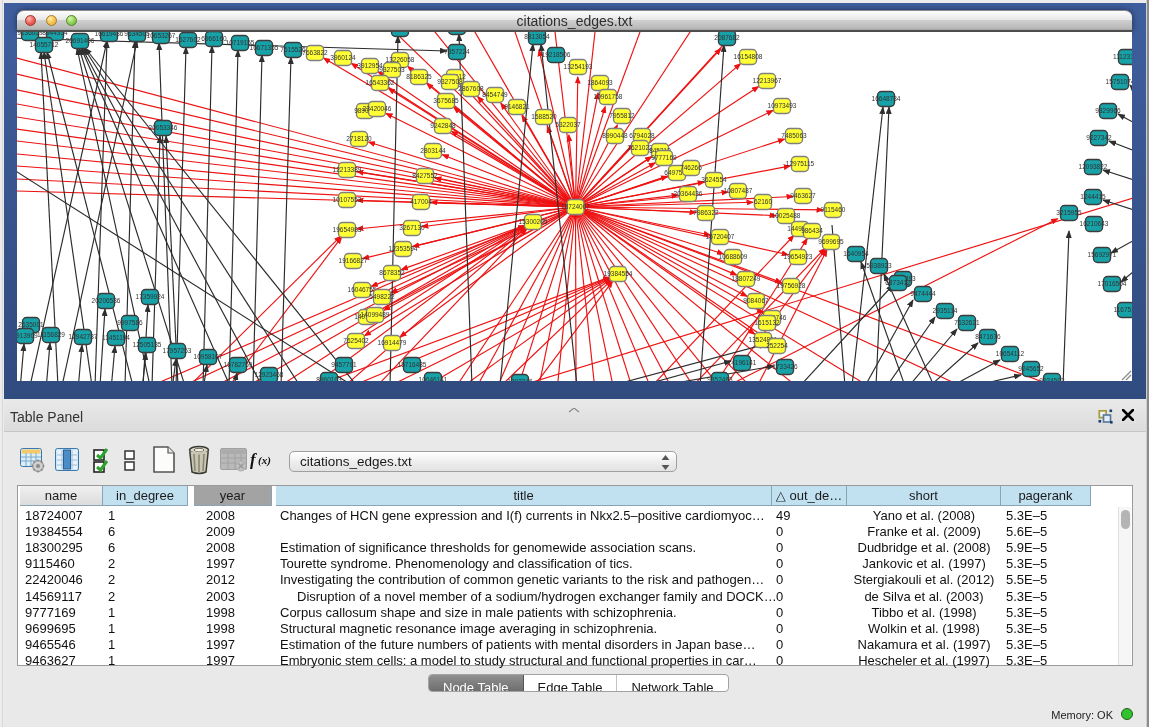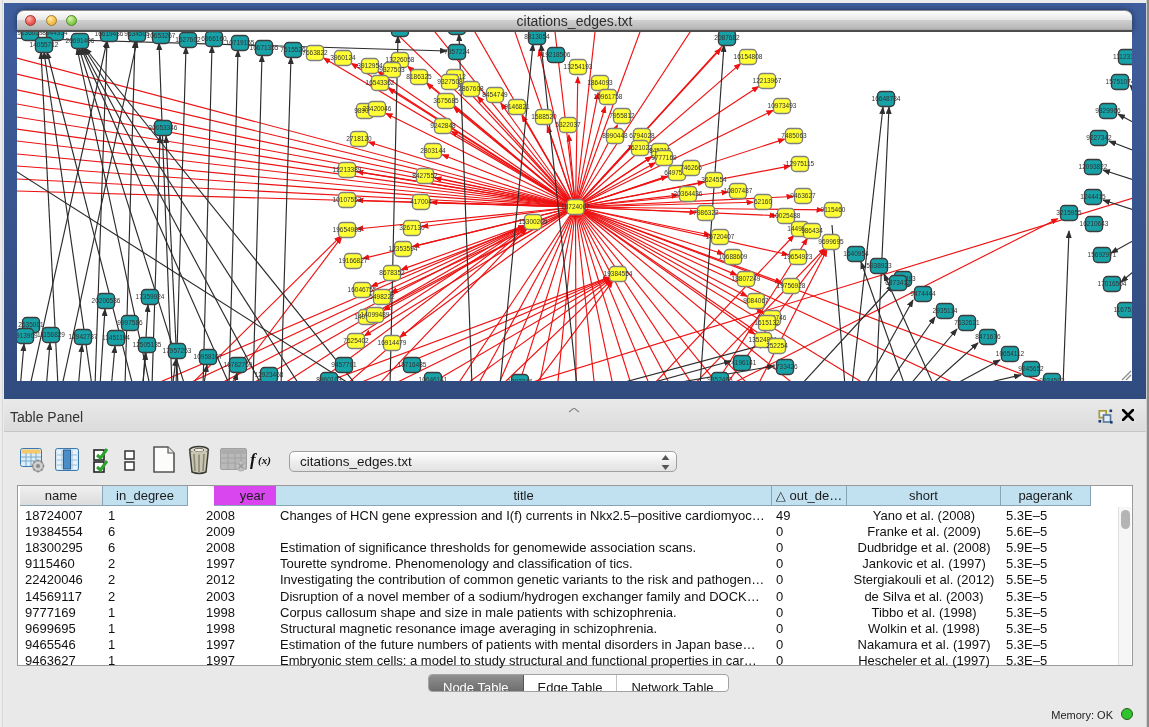--- a/index.html
+++ b/index.html
@@ -611,21 +611,21 @@
           <svg style="position:absolute;right:6px;top:3px" width="9" height="15" viewBox="0 0 9 15">
             <path d="M4.5 0 L8.4 5 H0.6 z" fill="#555"></path>
             <path d="M4.5 15 L8.4 10 H0.6 z" fill="#555"></path>
           </svg>
         </div>
     </div>
     <div id="tablebox">
       <div id="thead">
           <div class="c" style="left:2px;width:83px;background:linear-gradient(#f0f0f0,#dcdcdc)">name</div>
 <div class="c" style="left:85px;width:85px;background:#c1e0f0">in_degree</div>
-<div class="c" style="left:196px;width:78px;background:#d946ef">year</div>
+<div class="c" style="left:176px;width:78px;background:#a3a3a3">year</div>
 <div class="c" style="left:258px;width:496px;background:#c1e0f0">title</div>
 <div class="c" style="left:754px;width:75px;background:#c1e0f0">△ out_de…</div>
 <div class="c" style="left:829px;width:154px;background:#c1e0f0">short</div>
 <div class="c" style="left:983px;width:90px;background:#c1e0f0">pagerank</div>
         </div>
       <div id="rows">
           <div class="row" style="top:0.0px">
             <span style="left:7px;width:76px">18724007</span>
             <span style="left:90px;width:88px">1</span>
             <span style="left:188px;width:68px">2008</span>
@@ -666,21 +666,21 @@
             <span style="left:188px;width:68px">2012</span>
             <span style="left:262px;width:490px">Investigating the contribution of common genetic variants to the risk and pathogen…</span>
             <span style="left:758px;width:70px">0</span>
             <span style="left:829px;width:154px;text-align:center">Stergiakouli et al. (2012)</span>
             <span style="left:988px;width:84px">5.5E–5</span>
           </div>
 <div class="row" style="top:80.5px">
             <span style="left:7px;width:76px">14569117</span>
             <span style="left:90px;width:88px">2</span>
             <span style="left:188px;width:68px">2003</span>
-            <span style="left:262px;width:490px">Disruption of a novel member of a sodium/hydrogen exchanger family and DOCK…</span>
+            <span style="left:279px;width:490px">Disruption of a novel member of a sodium/hydrogen exchanger family and DOCK…</span>
             <span style="left:758px;width:70px">0</span>
             <span style="left:829px;width:154px;text-align:center">de Silva et al. (2003)</span>
             <span style="left:988px;width:84px">5.3E–5</span>
           </div>
 <div class="row" style="top:96.6px">
             <span style="left:7px;width:76px">9777169</span>
             <span style="left:90px;width:88px">1</span>
             <span style="left:188px;width:68px">1998</span>
             <span style="left:262px;width:490px">Corpus callosum shape and size in male patients with schizophrenia.</span>
             <span style="left:758px;width:70px">0</span>

